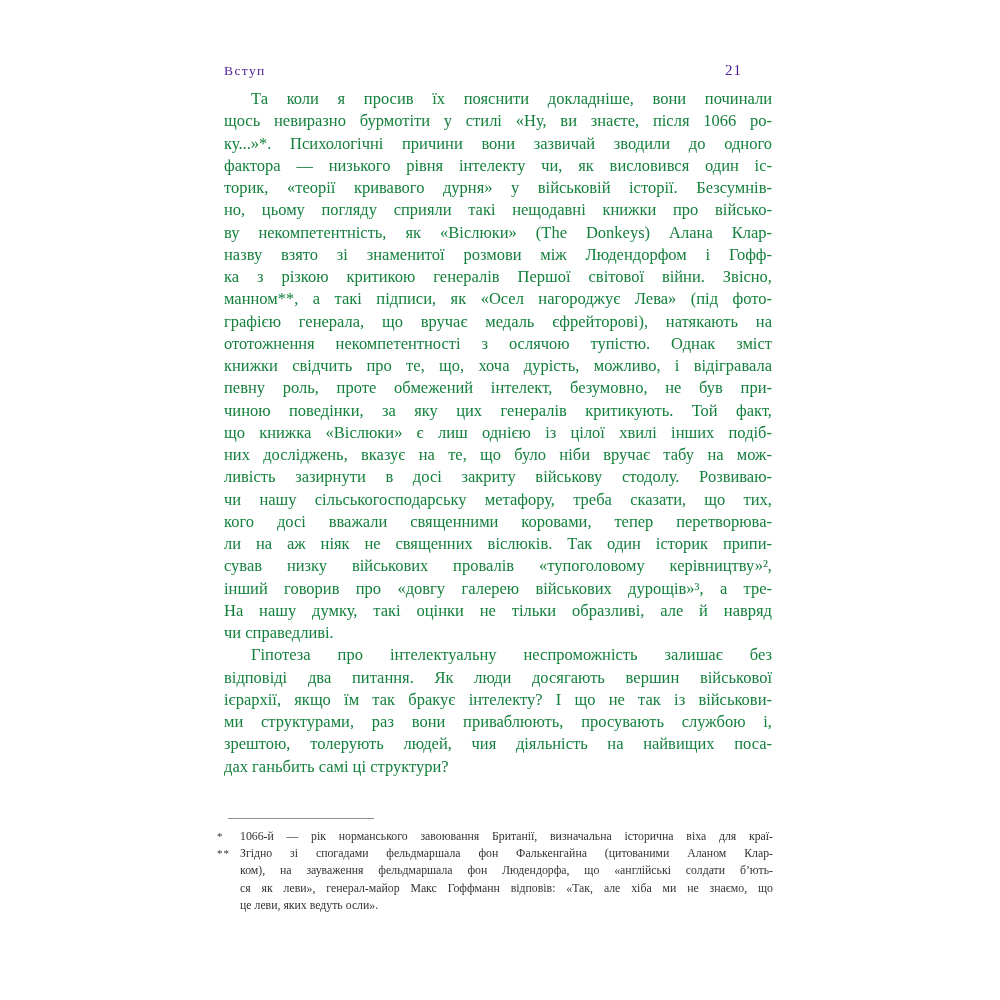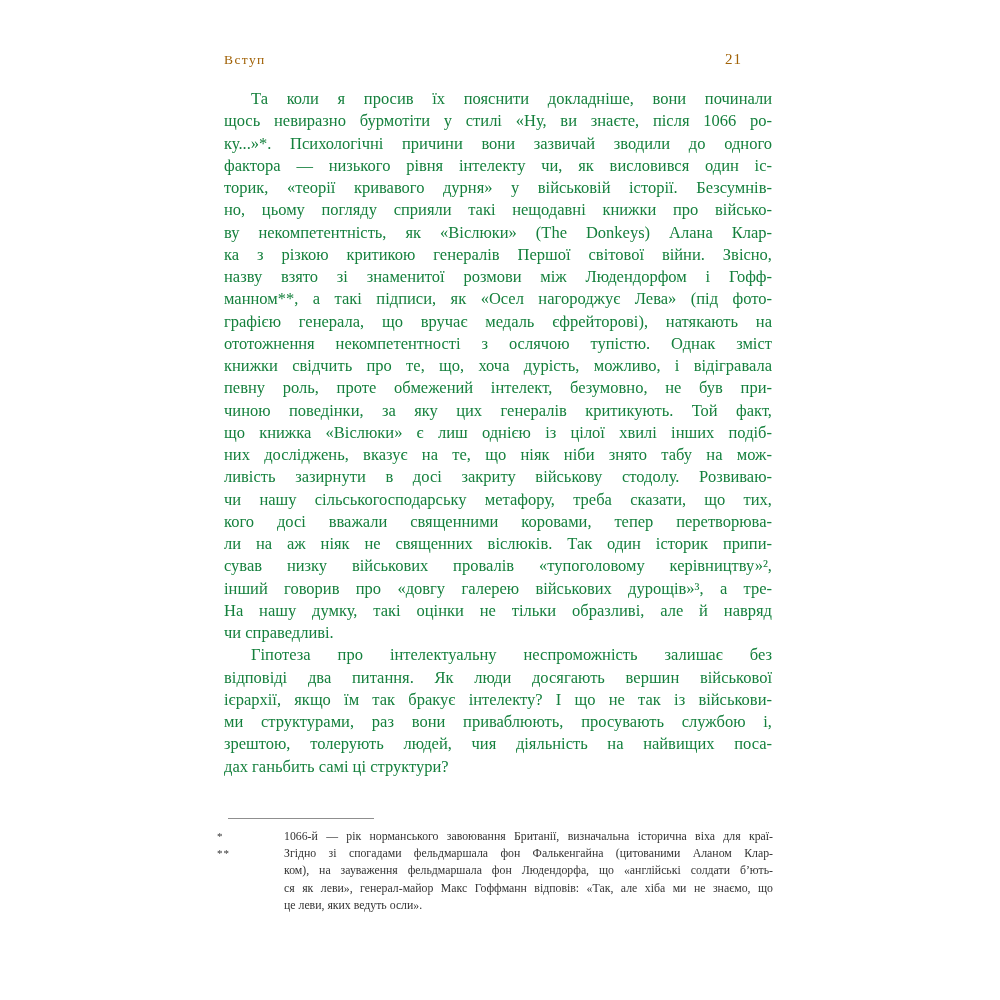--- a/index.html
+++ b/index.html
@@ -6,27 +6,27 @@
   .page {
     position: relative;
     width: 1000px;
     height: 1000px;
     background: #ffffff;
     font-family: "Liberation Serif", serif;
     overflow: hidden;
   }
   .header {
     position: absolute;
-    top: 51px;
+    top: 62px;
     left: 224px;
     width: 548px;
     display: flex;
     justify-content: space-between;
     align-items: center;
-    color: #a16207;
+    color: #4c1d95;
   }
   .chapter { font-size: 13.5px; letter-spacing: 1.4px; }
   .pagenum { font-size: 15px; letter-spacing: 1px; margin-right: 30px; }
   .bodytext {
     position: absolute;
     top: 88px;
     left: 224px;
     width: 548px;
     font-size: 16.5px;
     line-height: 22.25px;
@@ -57,21 +57,21 @@
     color: #333333;
   }
   .fn { display: flex; }
   .fn-marker {
     flex: none;
     width: 23px;
     font-size: 11px;
     letter-spacing: 1px;
     color: #333333;
   }
-  .fn-text { flex: 1 1 auto; min-width: 0; margin-left: 44px; }
+  .fn-text { flex: 1 1 auto; min-width: 0; }
   .it { font-style: italic; }
 </style>
 </head>
 <body>
 
 <div class="page">
 
   <div class="header">
     <span class="chapter">Вступ</span>
     <span class="pagenum">21</span>
@@ -79,30 +79,30 @@
 
   <div class="bodytext">
     <div class="para">
         <div class="tline tindent">Та коли я просив їх пояснити докладніше, вони починали</div>
         <div class="tline">щось невиразно бурмотіти у стилі «Ну, ви знаєте, після 1066 ро-</div>
         <div class="tline">ку...»*. Психологічні причини вони зазвичай зводили до одного</div>
         <div class="tline">фактора — низького рівня інтелекту чи, як висловився один іс-</div>
         <div class="tline">торик, «теорії кривавого дурня» у військовій історії. Безсумнів-</div>
         <div class="tline">но, цьому погляду сприяли такі нещодавні книжки про військо-</div>
         <div class="tline">ву некомпетентність, як «Віслюки» (The Donkeys) Алана Клар-</div>
+        <div class="tline">назву взято зі знаменитої розмови між Людендорфом і Гофф-</div>
         <div class="tline">ка з різкою критикою генералів Першої світової війни. Звісно,</div>
-        <div class="tline">назву взято зі знаменитої розмови між Людендорфом і Гофф-</div>
         <div class="tline">манном**, а такі підписи, як «Осел нагороджує Лева» (під фото-</div>
         <div class="tline">графією генерала, що вручає медаль єфрейторові), натякають на</div>
         <div class="tline">ототожнення некомпетентності з ослячою тупістю. Однак зміст</div>
         <div class="tline">книжки свідчить про те, що, хоча дурість, можливо, і відігравала</div>
         <div class="tline">певну роль, проте обмежений інтелект, безумовно, не був при-</div>
         <div class="tline">чиною поведінки, за яку цих генералів критикують. Той факт,</div>
         <div class="tline">що книжка «Віслюки» є лиш однією із цілої хвилі інших подіб-</div>
-        <div class="tline">них досліджень, вказує на те, що ніяк ніби знято табу на мож-</div>
+        <div class="tline">них досліджень, вказує на те, що було ніби вручає табу на мож-</div>
         <div class="tline">ливість зазирнути в досі закриту військову стодолу. Розвиваю-</div>
         <div class="tline">чи нашу сільськогосподарську метафору, треба сказати, що тих,</div>
         <div class="tline">кого досі вважали священними коровами, тепер перетворюва-</div>
         <div class="tline">ли на аж ніяк не священних віслюків. Так один історик припи-</div>
         <div class="tline">сував низку військових провалів «тупоголовому керівництву»²,</div>
         <div class="tline">інший говорив про «довгу галерею військових дурощів»³, а тре-</div>
         <div class="tline">На нашу думку, такі оцінки не тільки образливі, але й навряд</div>
         <div class="tline tlast">чи справедливі.</div>
       </div>
     <div class="para">

